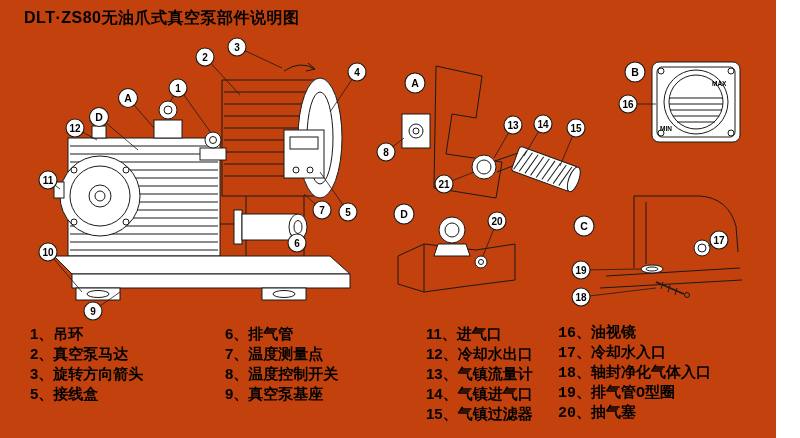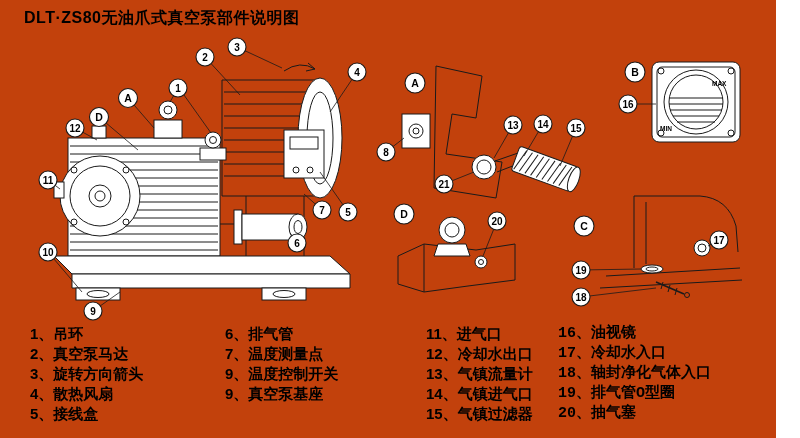--- a/index.html
+++ b/index.html
@@ -361,27 +361,26 @@
           <text y="3.5">20</text>
         </g>
     </g>
   </svg>
 
   <div class="legend">
     <div class="legend-col c1">
       <div class="legend-item">1、吊环</div>
       <div class="legend-item">2、真空泵马达</div>
       <div class="legend-item">3、旋转方向箭头</div>
-      <div class="legend-item">4、散热风扇</div>
       <div class="legend-item">5、接线盒</div>
     </div>
     <div class="legend-col c2">
       <div class="legend-item">6、排气管</div>
       <div class="legend-item">7、温度测量点</div>
-      <div class="legend-item">9、温度控制开关</div>
+      <div class="legend-item">8、温度控制开关</div>
       <div class="legend-item">9、真空泵基座</div>
     </div>
     <div class="legend-col c3">
       <div class="legend-item">11、进气口</div>
       <div class="legend-item">12、冷却水出口</div>
       <div class="legend-item">13、气镇流量计</div>
       <div class="legend-item">14、气镇进气口</div>
       <div class="legend-item">15、气镇过滤器</div>
     </div>
     <div class="legend-col c4">

